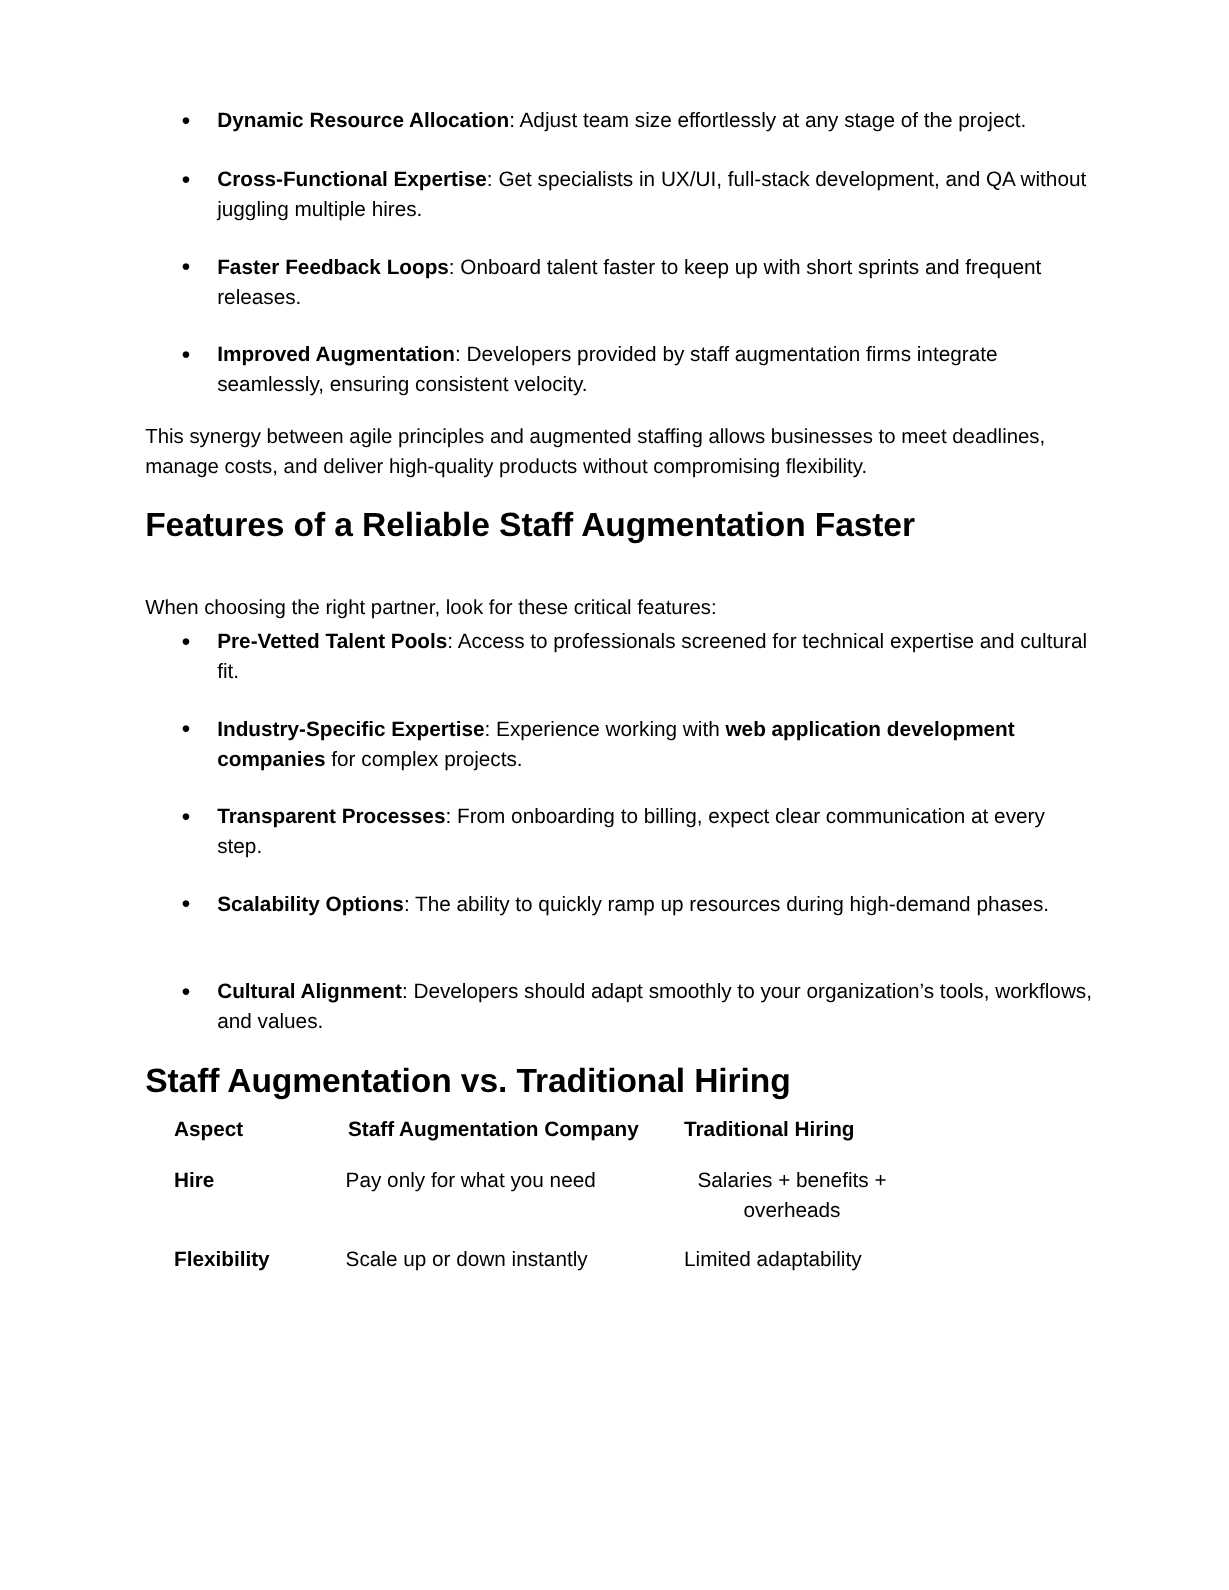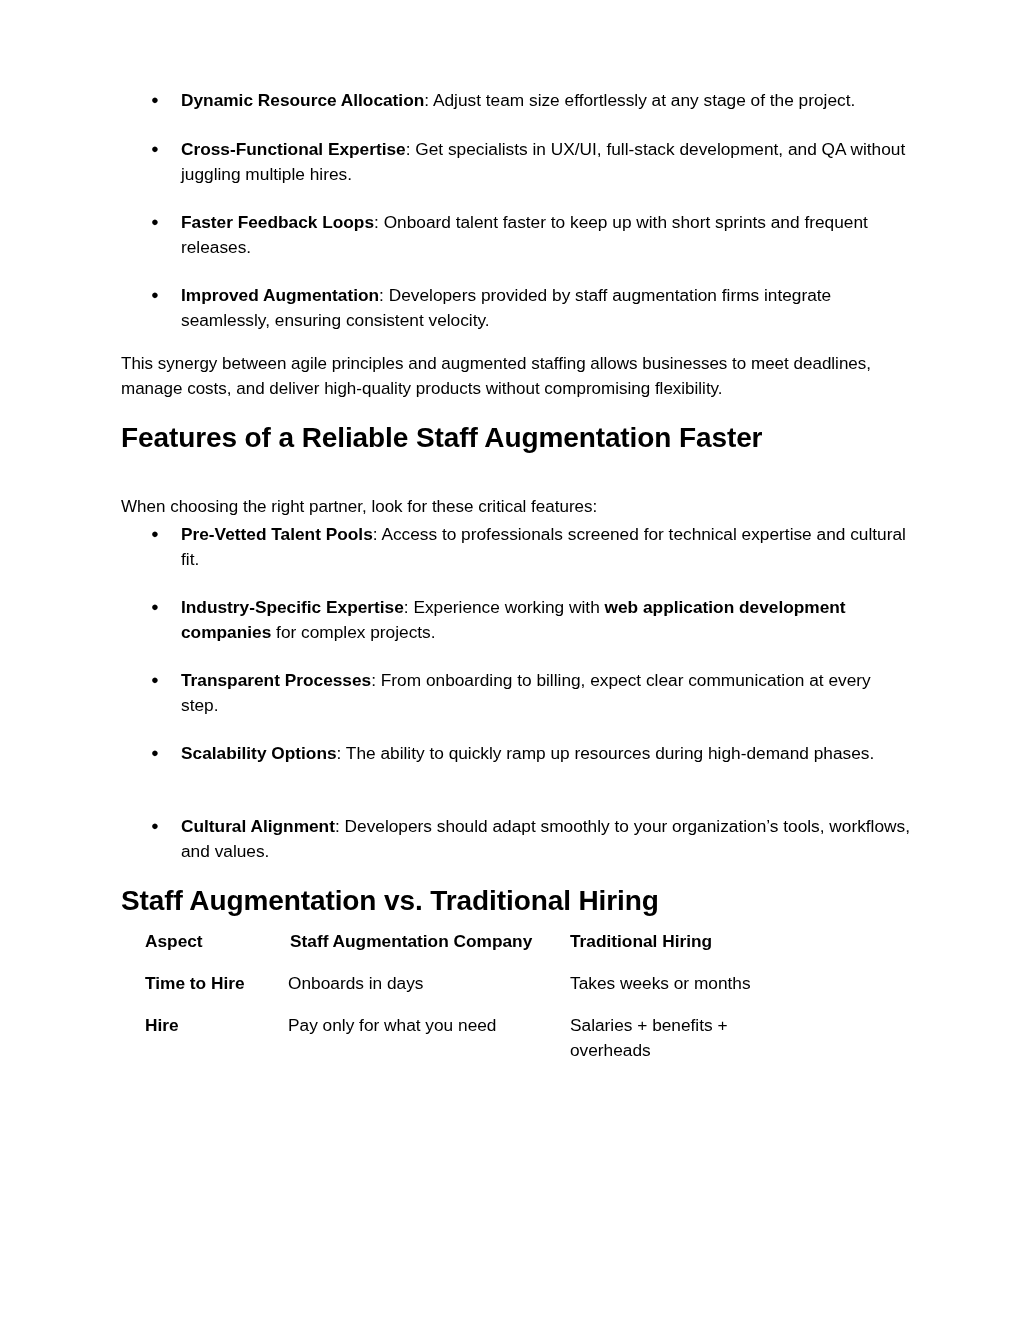--- a/index.html
+++ b/index.html
@@ -72,26 +72,26 @@
 
   <h2 style="position:absolute;top:884px;white-space:nowrap;">Staff Augmentation vs. Traditional Hiring</h2>
 
   <table class="cmp" style="top:929px;">
     <tbody>
         <tr style="height:42px;">
       <td style="width:143px;padding-left:8px;"><b>Aspect</b></td>
       <td style="width:280px;padding-left:2px;"><b>Staff Augmentation Company</b></td>
       <td style="width:230px;"><b>Traditional Hiring</b></td>
     </tr>
-    <tr style="height:42px;">
-      <td style="padding-left:8px;"><b>Time to Hire</b></td>
-      <td>Onboards in days</td>
-      <td>Takes weeks or months</td>
-    </tr>
     <tr style="height:66px;">
       <td style="padding-left:8px;"><b>Hire</b></td>
       <td>Pay only for what you need</td>
-      <td style="padding-right:50px;">Salaries + benefits + overheads</td>
+      <td style="padding-right:50px;text-align:center;">Salaries + benefits + overheads</td>
+    </tr>
+    <tr style="height:42px;">
+      <td style="padding-left:8px;"><b>Flexibility</b></td>
+      <td>Scale up or down instantly</td>
+      <td>Limited adaptability</td>
     </tr>
   </tbody>
     </table>
 
 </div>
 
 </body></html>

